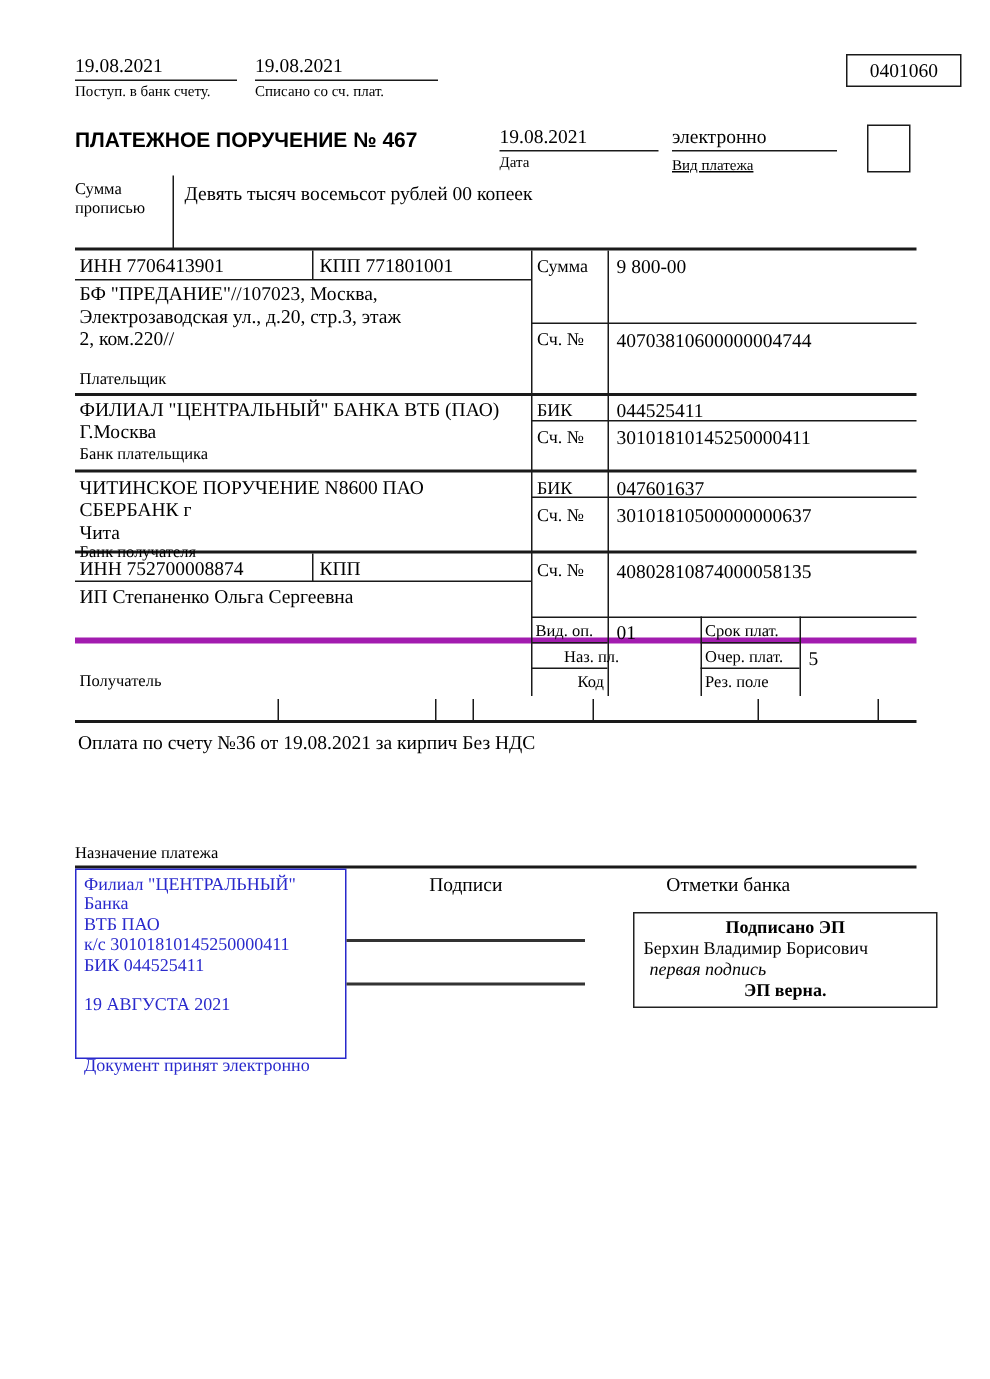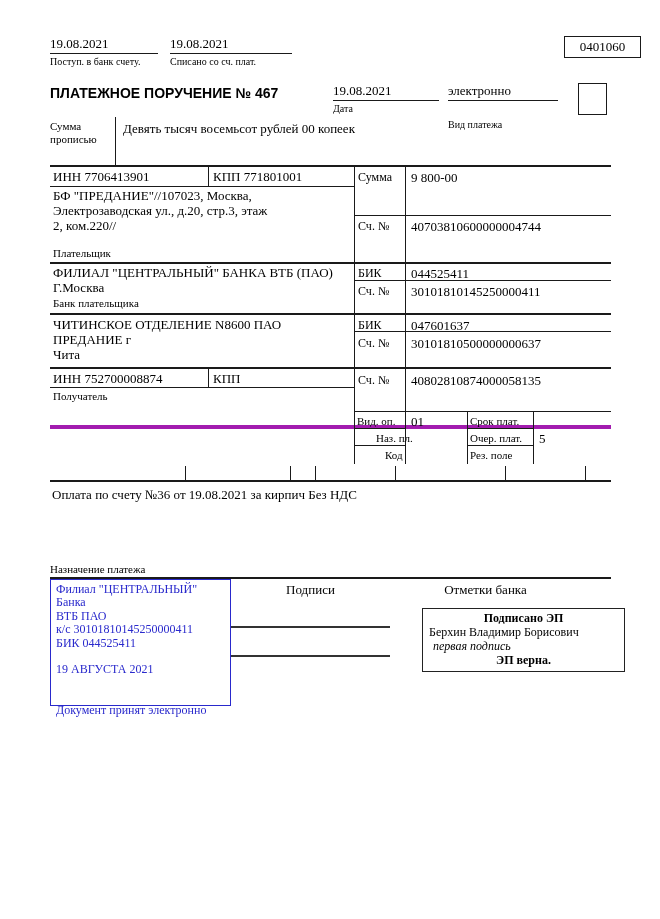--- a/index.html
+++ b/index.html
@@ -41,21 +41,21 @@
   <div class="abs box center" style="left:564px;top:36px;width:77px;height:22px;font-size:13px;line-height:19px;">0401060</div>
 
   <div class="abs title" style="left:50px;top:85px;">ПЛАТЕЖНОЕ ПОРУЧЕНИЕ № 467</div>
 
   <div class="abs" style="left:333px;top:83px;width:106px;">
     <div class="val u">19.08.2021</div>
     <div class="tiny" style="margin-top:2px;">Дата</div>
   </div>
   <div class="abs" style="left:448px;top:83px;width:110px;">
     <div class="val u">электронно</div>
-    <div class="tiny" style="margin-top:18px;">Вид платежа</div>
+    <div class="tiny" style="margin-top:4px;text-decoration:underline;">Вид платежа</div>
   </div>
   <div class="abs box" style="left:578px;top:83px;width:29px;height:32px;"></div>
 
   <div class="abs lbl" style="left:50px;top:120px;width:62px;">Сумма прописью</div>
   <div class="vline" style="left:115px;top:117px;height:49px;"></div>
   <div class="abs val" style="left:123px;top:121px;">Девять тысяч восемьсот рублей 00 копеек</div>
 
   <div class="abs" style="left:50px;top:165px;width:561px;height:264px;border-top:2px solid #1a1a1a;border-bottom:4px solid #a21caf;">
 
     <div class="vline" style="left:304px;top:0;height:297px;"></div>
@@ -96,31 +96,33 @@
       <div class="val preline" style="white-space:pre-line;">ФИЛИАЛ "ЦЕНТРАЛЬНЫЙ" БАНКА ВТБ (ПАО)
 Г.Москва</div>
       <div class="lbl">Банк плательщика</div>
     </div>
     <div class="abs clab" style="left:308px;top:99px;">БИК</div>
     <div class="abs val" style="left:361px;top:99px;">044525411</div>
     <div class="abs clab" style="left:308px;top:117px;">Сч. №</div>
     <div class="abs val" style="left:361px;top:117px;">30101810145250000411</div>
 
     <div class="abs cellcol" style="left:3px;top:150px;width:298px;height:48px;">
-      <div class="val preline" style="white-space:pre-line;">ЧИТИНСКОЕ ОТДЕЛЕНИЕ N8600 ПАО ПРЕДАНИЕ г
+      <div class="val preline" style="white-space:pre-line;">ЧИТИНСКОЕ ПОРУЧЕНИЕ N8600 ПАО СБЕРБАНК г
 Чита</div>
+      <div class="lbl">Банк получателя</div>
     </div>
     <div class="abs clab" style="left:308px;top:151px;">БИК</div>
     <div class="abs val" style="left:361px;top:151px;">047601637</div>
     <div class="abs clab" style="left:308px;top:169px;">Сч. №</div>
     <div class="abs val" style="left:361px;top:169px;">30101810500000000637</div>
 
     <div class="abs val" style="left:3px;top:204px;">ИНН 752700008874</div>
     <div class="abs val" style="left:163px;top:204px;">КПП</div>
     <div class="abs cellcol" style="left:3px;top:223px;width:298px;height:71px;">
+      <div class="val">ИП Степаненко Ольга Сергеевна</div>
       <div class="lbl">Получатель</div>
     </div>
     <div class="abs clab" style="left:308px;top:206px;">Сч. №</div>
     <div class="abs val" style="left:361px;top:206px;">40802810874000058135</div>
 
     <div class="abs clab-sm" style="left:307px;top:248px;">Вид. оп.</div>
     <div class="abs val" style="left:361px;top:247px;">01</div>
     <div class="abs clab-sm" style="left:307px;top:265px;margin-left:19px;">Наз. пл.</div>
     <div class="abs clab-sm" style="left:307px;top:282px;margin-left:28px;">Код</div>
     <div class="abs clab-sm" style="left:420px;top:248px;">Срок плат.</div>

